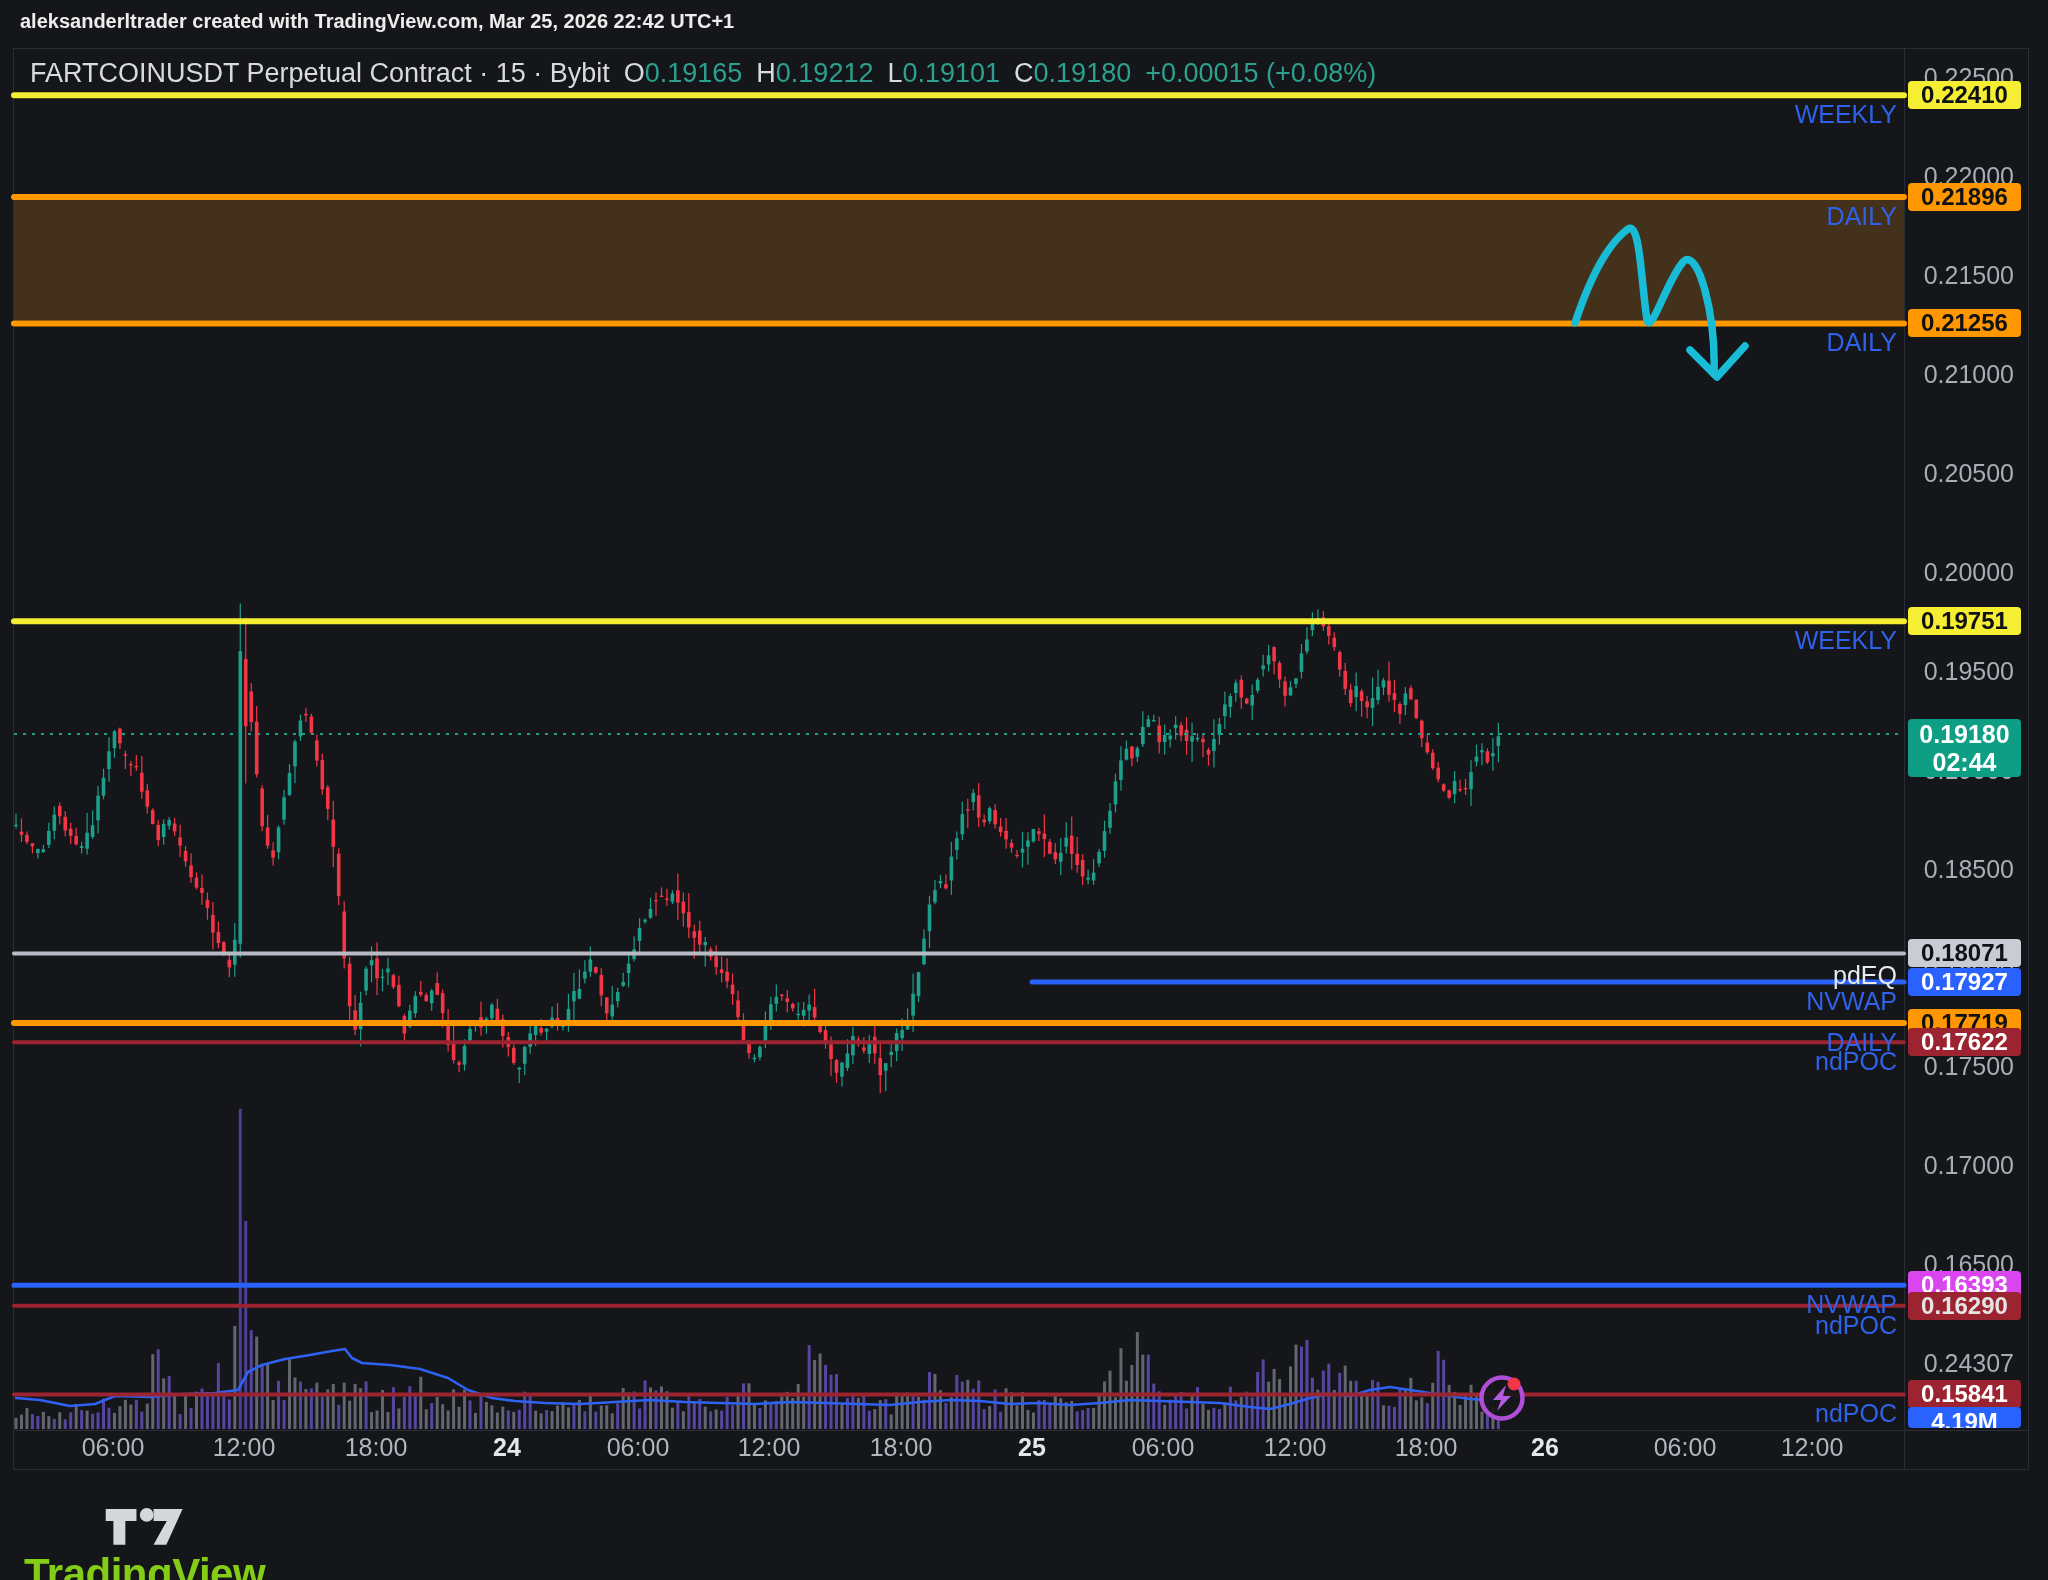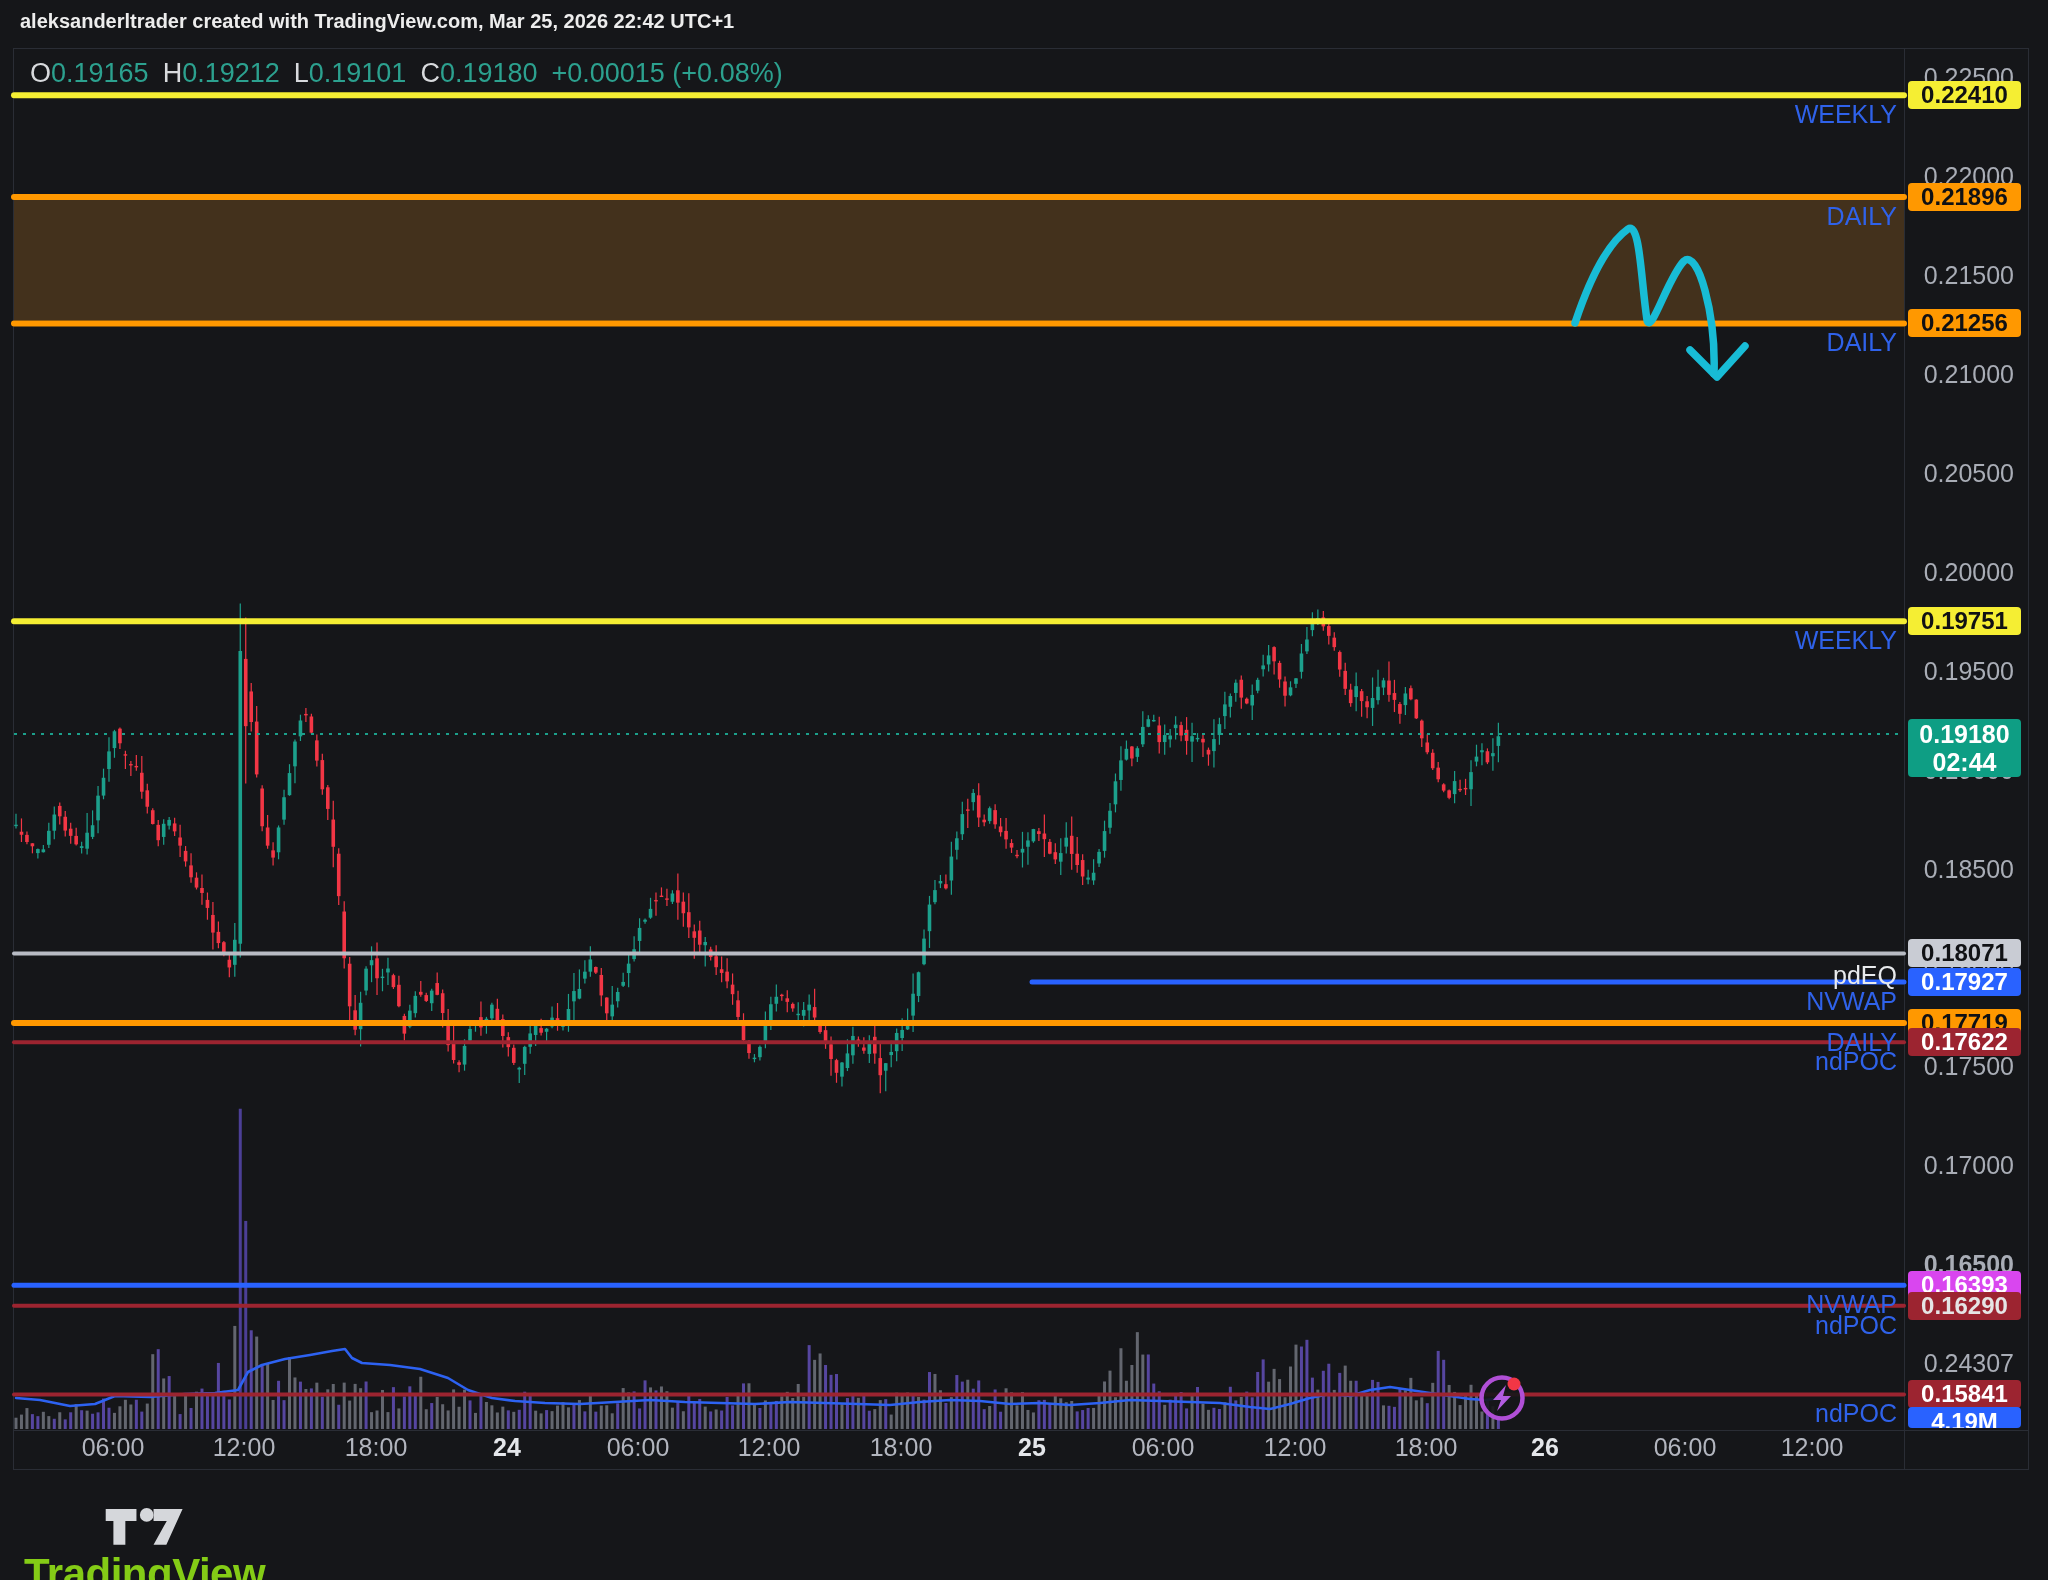--- a/index.html
+++ b/index.html
@@ -871,41 +871,42 @@
       <path d="M 1690 350 L 1717 377 L 1745 346" fill="none" stroke="#18bcd6" stroke-width="7.5" stroke-linecap="round" stroke-linejoin="round"></path>
     </g>
     <g>
       <circle cx="1502" cy="1398" r="20.5" fill="rgba(21,22,26,0.9)" stroke="#b04fd6" stroke-width="4.5"></circle>
       <path d="M 1506 1385 L 1493 1400 L 1501 1400 L 1497 1411 L 1511 1396 L 1503 1396 Z" fill="#b35ce0"></path>
       <circle cx="1514" cy="1384" r="6.5" fill="#f23645"></circle>
     </g>
   </svg>
 
 <div id="symbol-header">
+  <span>FARTCOINUSDT Perpetual Contract · 15 · Bybit</span>
   <span><span class="pfx">O</span><span class="val">0.19165</span></span>
   <span><span class="pfx">H</span><span class="val">0.19212</span></span>
   <span><span class="pfx">L</span><span class="val">0.19101</span></span>
   <span><span class="pfx">C</span><span class="val">0.19180</span></span>
   <span class="chg">+0.00015 (+0.08%)</span>
 </div>
 
 <div id="price-axis">
     <div class="tick" style="top: 63.4444px;">0.22500</div>
     <div class="tick" style="top: 162.333px;">0.22000</div>
     <div class="tick" style="top: 261.222px; text-align: right;">0.21500</div>
     <div class="tick" style="top: 360.111px;">0.21000</div>
     <div class="tick" style="top: 459px;">0.20500</div>
     <div class="tick" style="top: 557.889px;">0.20000</div>
     <div class="tick" style="top: 656.778px;">0.19500</div>
     <div class="tick" style="top: 755.667px;">0.19000</div>
     <div class="tick" style="top: 854.556px;">0.18500</div>
     <div class="tick" style="top: 953.444px;">0.18000</div>
     <div class="tick" style="top: 1052.33px;">0.17500</div>
     <div class="tick" style="top: 1151.22px;">0.17000</div>
-    <div class="tick" style="top: 1250.11px; font-weight: bold;">0.16500</div>
+    <div class="tick" style="top: 1250.11px;">0.16500</div>
     <div class="tick" style="top: 1349px;">0.24307</div>
     <div class="tag" style="top: 81.2444px; background: rgb(245, 238, 51); color: rgb(16, 17, 20);">0.22410</div>
     <div class="tag" style="top: 182.902px; background: rgb(255, 152, 0); color: rgb(16, 17, 20);">0.21896</div>
     <div class="tag" style="top: 309.48px; background: rgb(255, 152, 0); color: rgb(16, 17, 20);">0.21256</div>
     <div class="tag" style="top: 607.136px; background: rgb(245, 238, 51); color: rgb(16, 17, 20);">0.19751</div>
     <div class="tag" style="top: 939.402px; background: rgb(201, 204, 212); color: rgb(16, 17, 20);">0.18071</div>
     <div class="tag" style="top: 967.882px; background: rgb(41, 98, 255); color: rgb(255, 255, 255);">0.17927</div>
     <div class="tag" style="top: 1009.02px; background: rgb(255, 152, 0); color: rgb(16, 17, 20);">0.17719</div>
     <div class="tag" style="top: 1028.2px; background: rgb(156, 36, 48); color: rgb(255, 255, 255);">0.17622</div>
     <div class="tag" style="top: 1271.27px; background: #d946ef; color: rgb(255, 255, 255);">0.16393</div>

